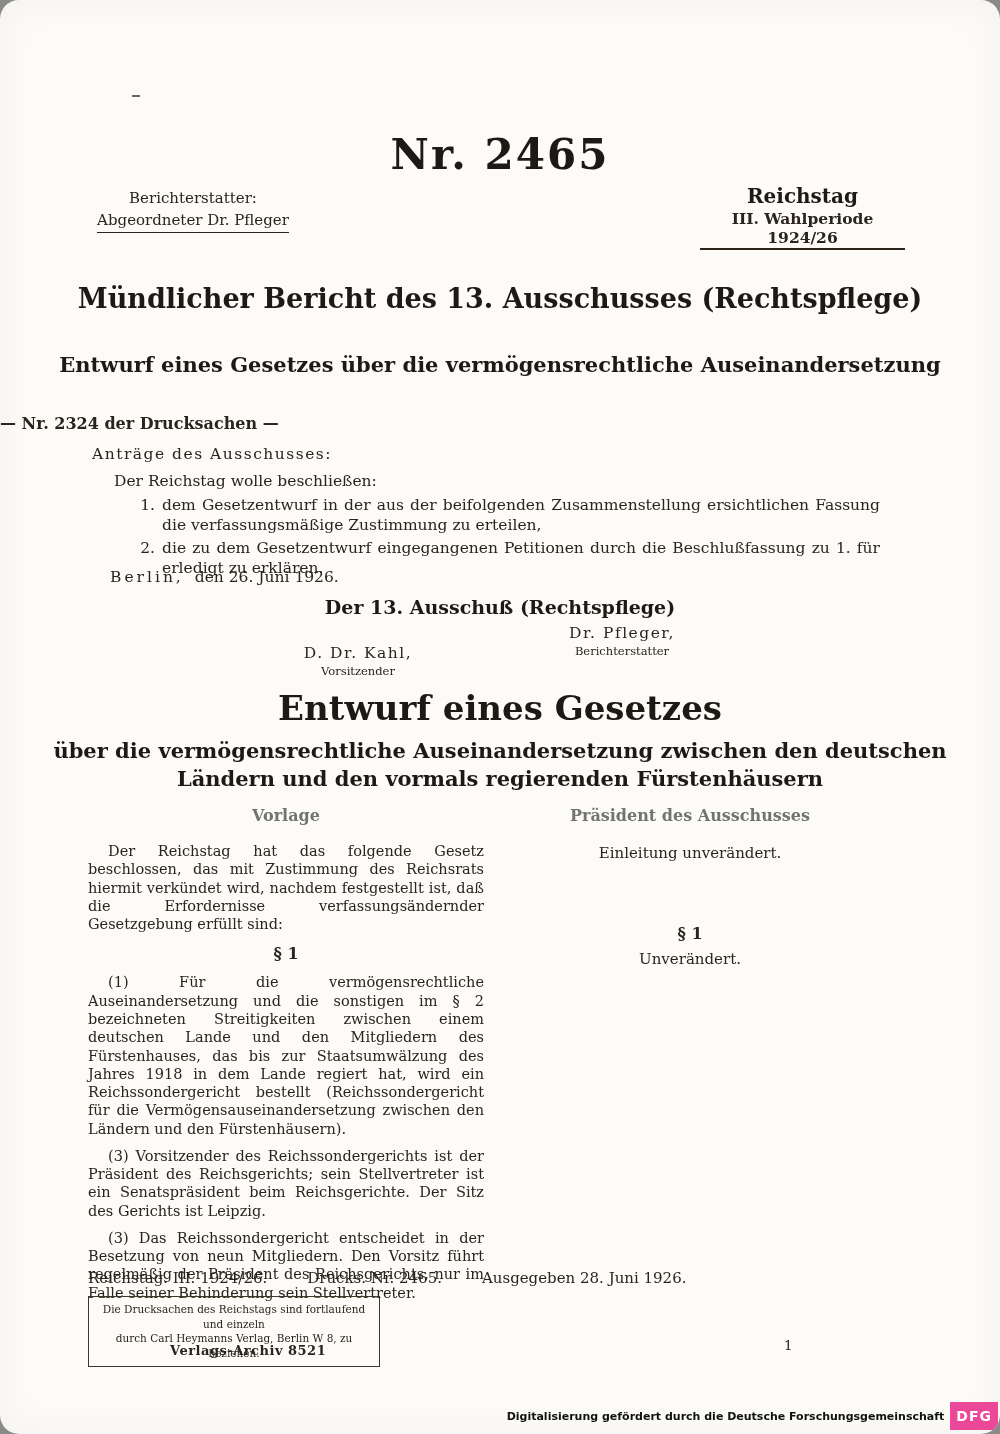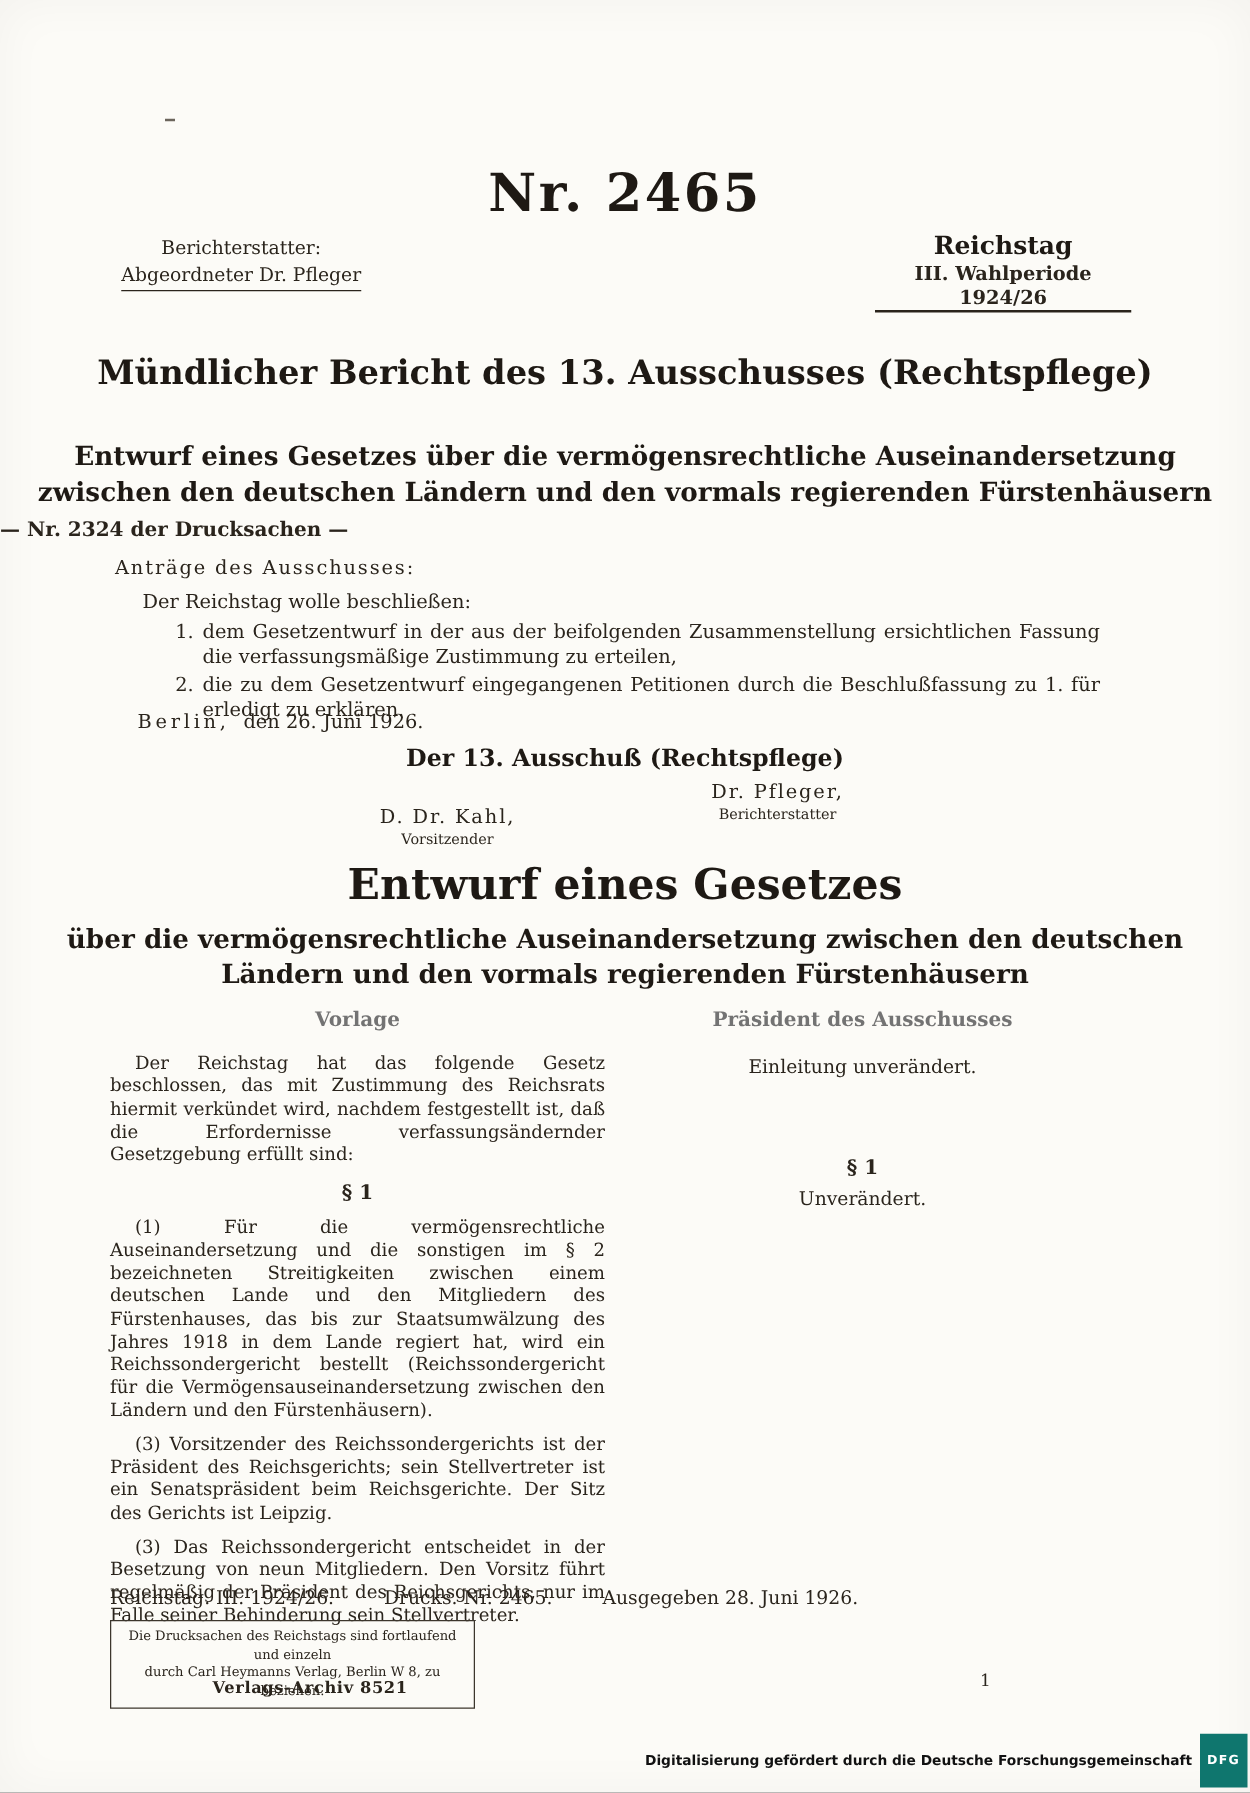--- a/index.html
+++ b/index.html
@@ -6,20 +6,21 @@
   html,body { background:#8a8a8a; }
   .page {
     position:relative;
     width:1000px; height:1434px;
     margin:0 auto;
     background:#fcfbf7;
     color:#2a241c;
     font-family:"DejaVu Serif","Liberation Serif",serif;
     overflow:hidden;
     box-shadow:inset 0 0 40px rgba(0,0,0,0.04);
+    border-radius:19px;
   }
   .artifact-dash { position:absolute; top:95px; left:132px; width:8px; height:2px; background:#6b655c; }
 
   .doc-number {
     position:absolute; top:130px; left:0; width:100%;
     text-align:center; font-size:42px; font-weight:bold;
     letter-spacing:2px; color:#1e1914;
   }
 
   .reporter { position:absolute; top:188px; left:88px; width:210px; text-align:center; font-size:15px; line-height:1.35; }
@@ -70,21 +71,21 @@
   .imprint { position:absolute; top:1269px; left:88px; display:flex; gap:40px; font-size:15px; }
 
   .pub-box { position:absolute; top:1296px; left:88px; width:292px; border:1.5px solid #3c362d;
              padding:5px 8px; font-size:10.5px; line-height:1.4; text-align:center; }
 
   .archive-line { position:absolute; top:1343px; left:170px; font-size:13px; font-weight:bold; letter-spacing:0.5px; }
   .page-num { position:absolute; top:1337px; left:784px; font-size:13.5px; }
 
   .dfg-strip { position:absolute; right:2px; bottom:4px; display:flex; align-items:center; gap:6px;
                font-family:"DejaVu Sans","Liberation Sans",sans-serif; font-size:11px; font-weight:bold; color:#111; }
-  .dfg-logo { background:#0f766e; color:#fff; padding:16px 6px; font-size:10px; font-weight:bold; letter-spacing:1px; }
+  .dfg-logo { background:#ec4899; color:#fff; padding:6px 6px; font-size:14px; font-weight:bold; letter-spacing:1px; }
 </style>
 </head>
 <body>
 
 <div class="page">
 
   <div class="artifact-dash"></div>
 
   <div class="doc-number">Nr. 2465</div>
 
@@ -95,21 +96,20 @@
 
   <div class="masthead">
     <div class="org">Reichstag</div>
     <div><span class="period">III. Wahlperiode 1924/26</span></div>
   </div>
 
   <div class="report-title">Mündlicher Bericht des 13. Ausschusses (Rechtspflege)</div>
 
   <div class="subject">
     <div>Entwurf eines Gesetzes über die vermögensrechtliche Auseinandersetzung</div>
-    <div>zwischen den deutschen Ländern und den vormals regierenden Fürstenhäusern</div>
   </div>
 
   <div class="ref-line">— Nr. 2324 der Drucksachen —</div>
 
   <div class="motions">
     <div class="motions-heading">Anträge des Ausschusses:</div>
     <div class="resolution-intro">Der Reichstag wolle beschließen:</div>
     <div class="list">
       <div class="list-item">
         <span class="num">1.</span>

